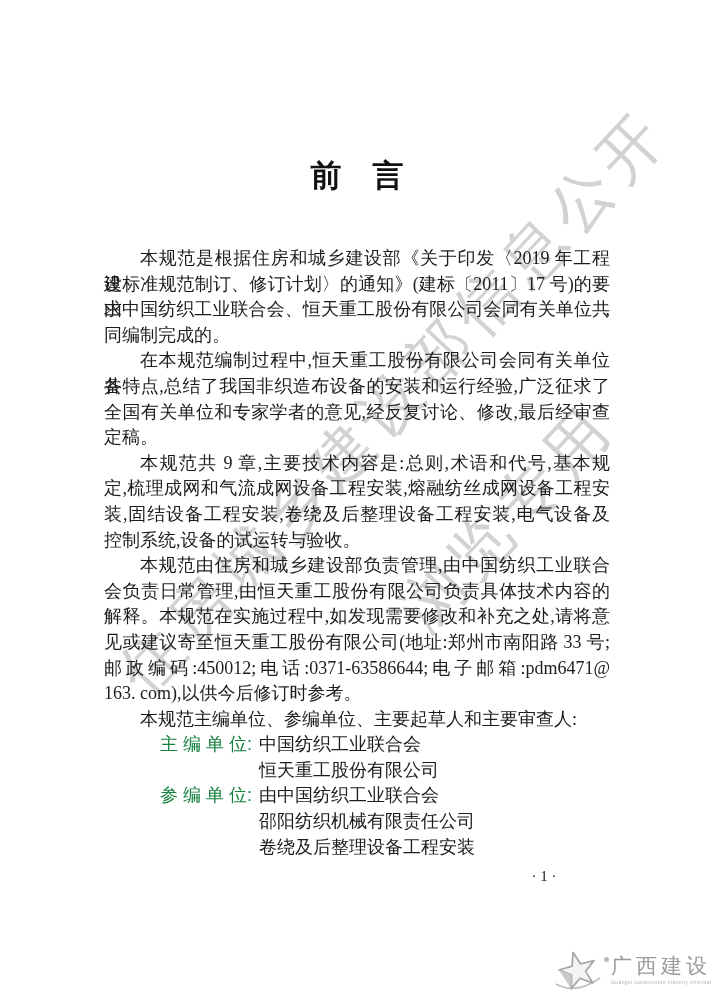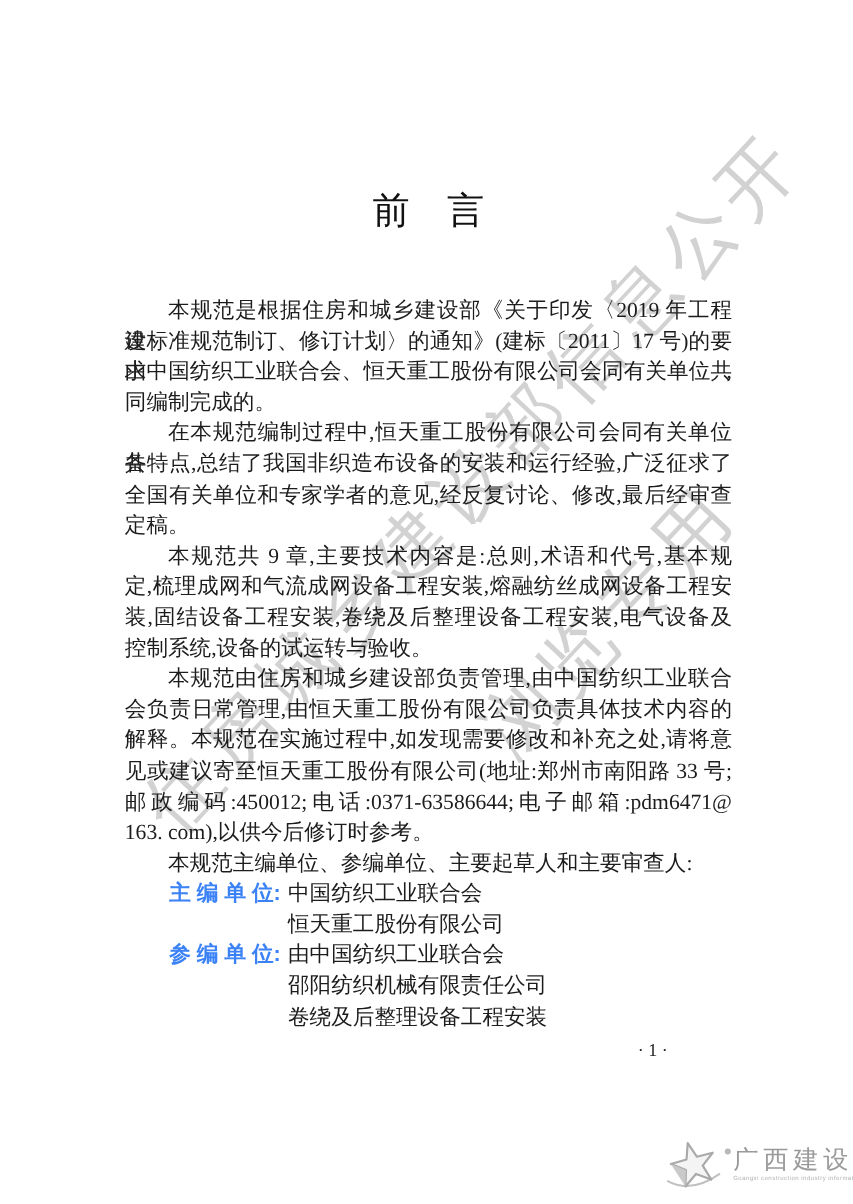--- a/index.html
+++ b/index.html
@@ -25,21 +25,21 @@
     z-index:0;
     pointer-events:none;
   }
   .wm1{left:100px;top:655px;}
   .wm2{left:381px;top:591px;}
   
   .content{position:absolute;left:104px;top:0;width:506px;z-index:1;}
   .title{
     margin:158px 0 0 0;
     font-family:"Liberation Sans","DejaVu Sans",sans-serif;
-    font-weight:normal;
+    font-weight:bold;
     font-size:31px;
     line-height:36px;
     text-align:center;
     color:#111111;
   }
   .body{margin-top:52px;font-size:18px;}
   .line{
     text-align:justify;
     text-align-last:justify;
     line-height:25.6px;
@@ -47,22 +47,23 @@
     white-space:normal;
   }
   .line.indent{text-indent:36px;}
   .line.last{text-align-last:left;}
   
   .crow{line-height:25.6px;height:25.6px;padding-left:37px;font-size:18px;}
   .clabel{
     display:inline-block;
     width:99px;
     font-family:"Liberation Sans","DejaVu Sans",sans-serif;
-    font-weight:bold;
-    color:#3b82f6;
+    font-weight:normal;
+    color:#15803d;
+    margin-left:19px;
   }
   
   .pageno{
     position:absolute;left:503px;top:868px;width:82px;
     text-align:center;font-size:15px;color:#222222;z-index:1;
   }
   
   .logo{
     position:absolute;left:554px;top:948px;
     display:flex;align-items:flex-start;

